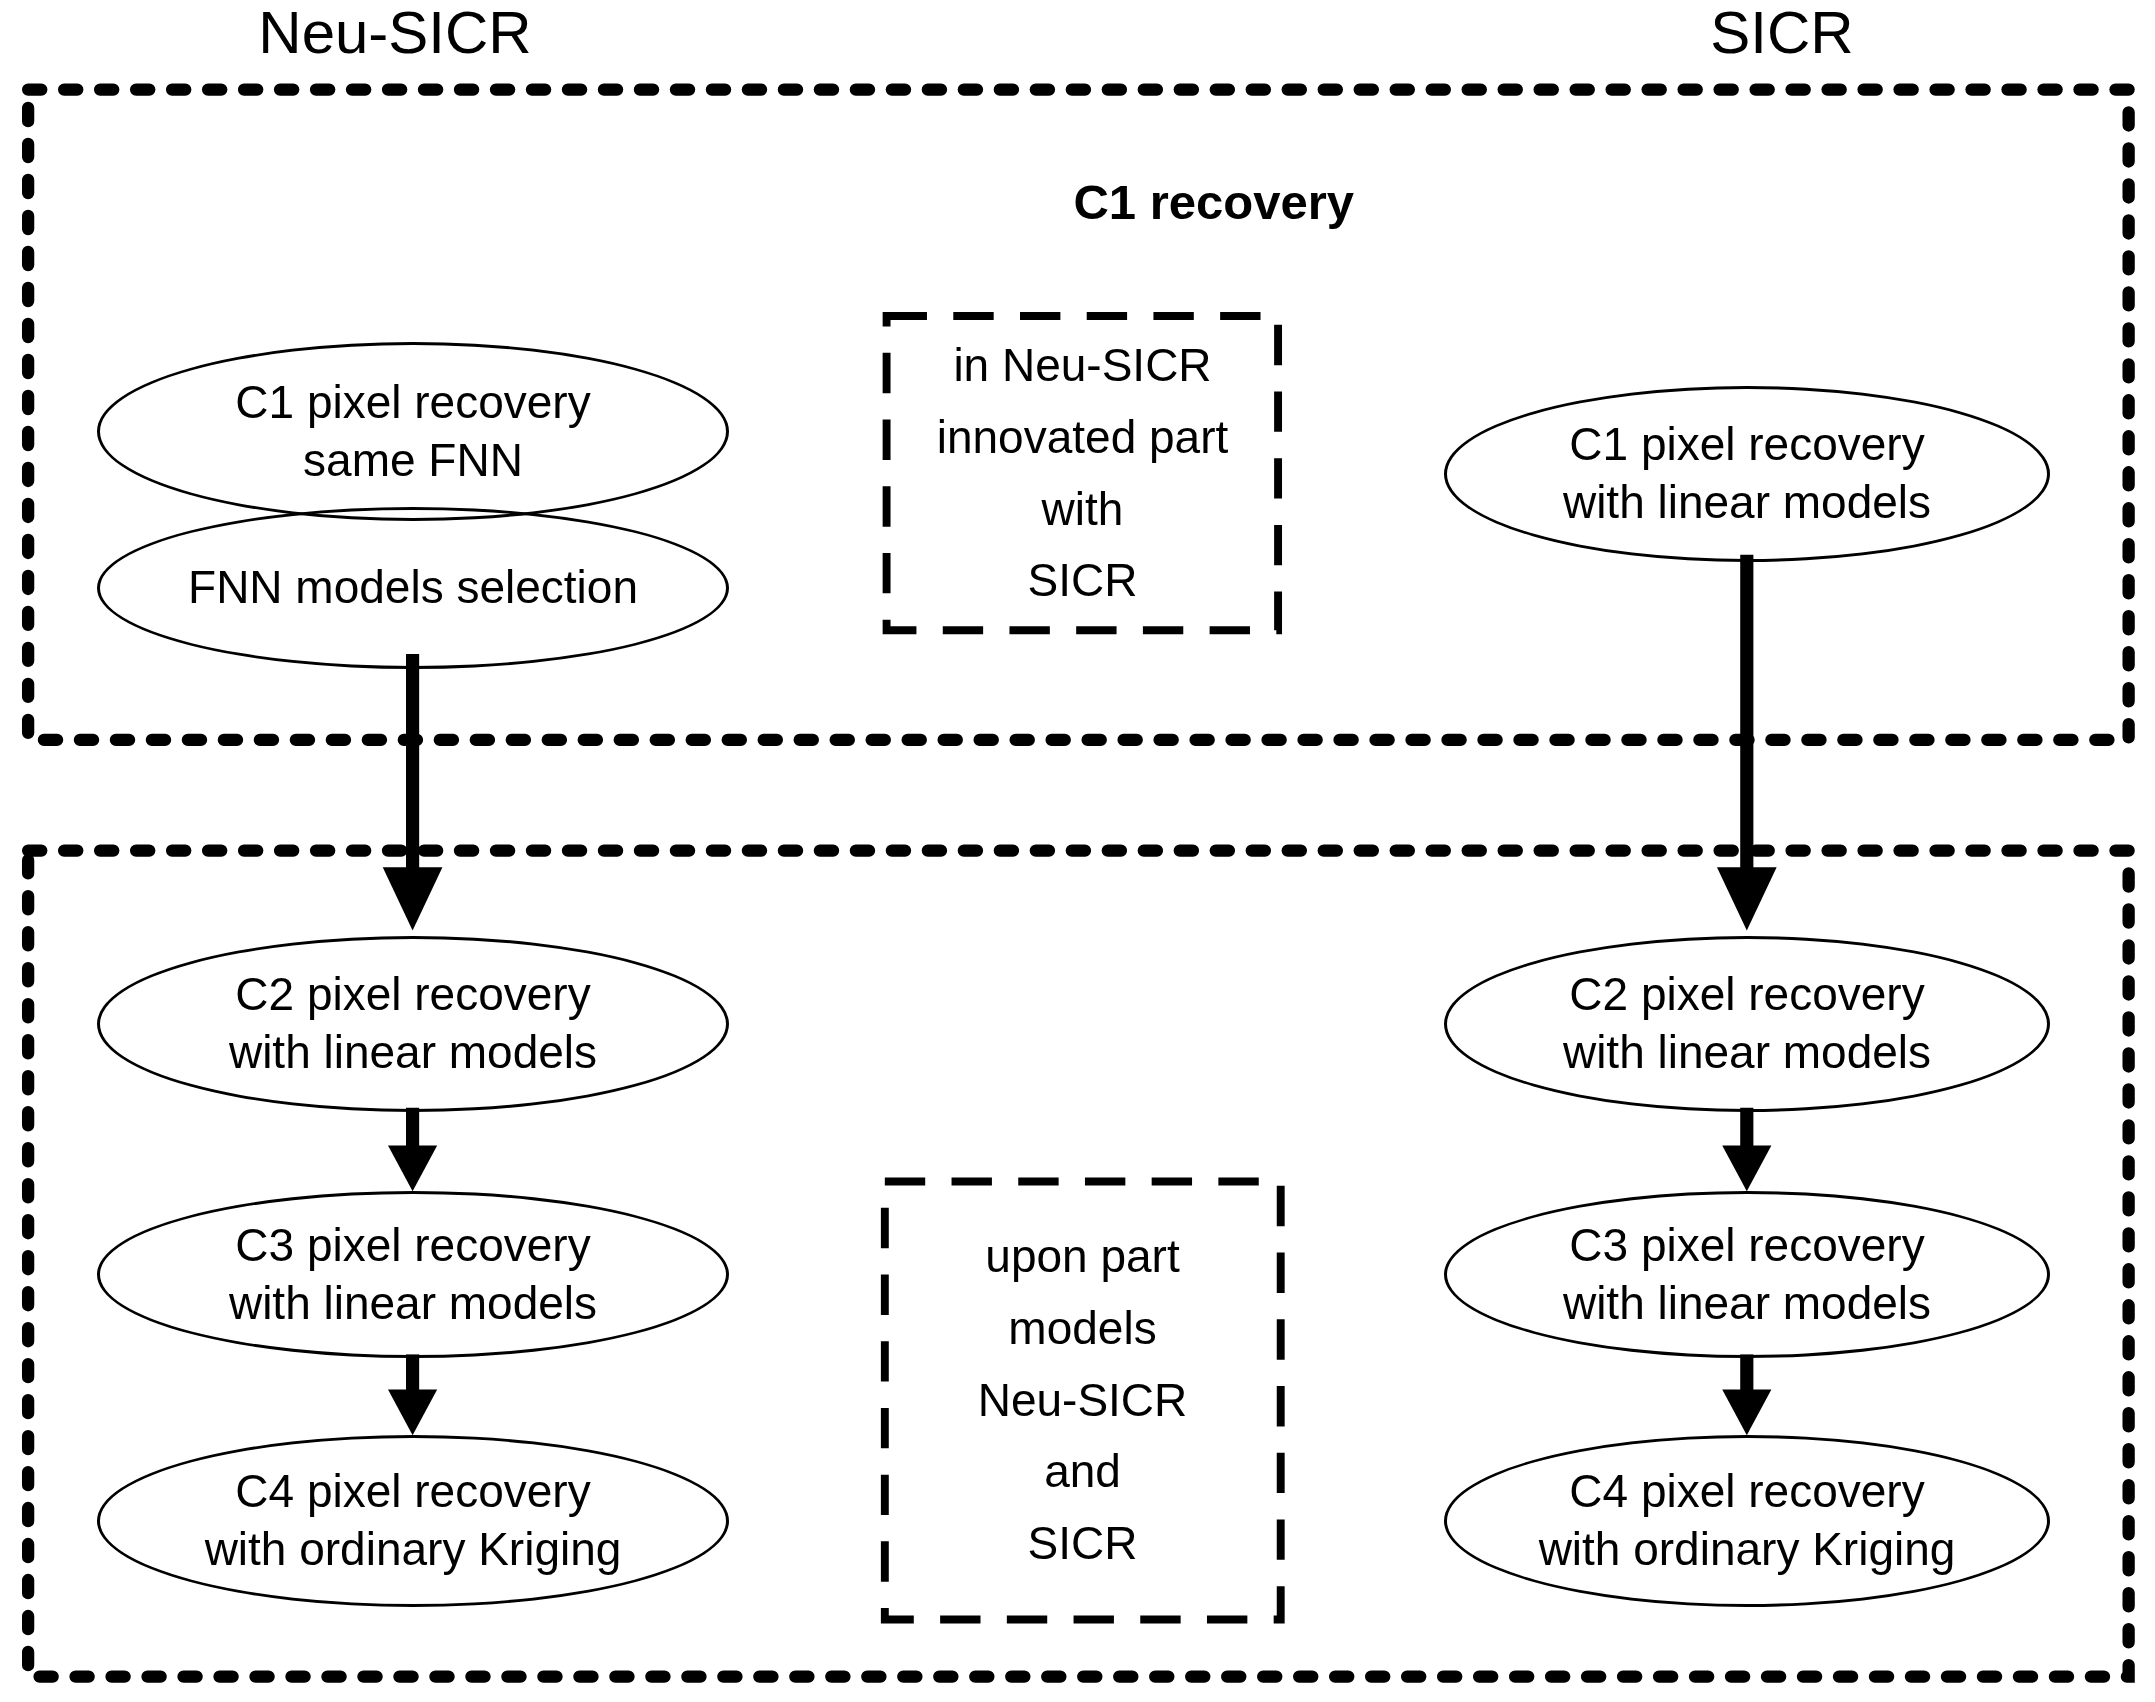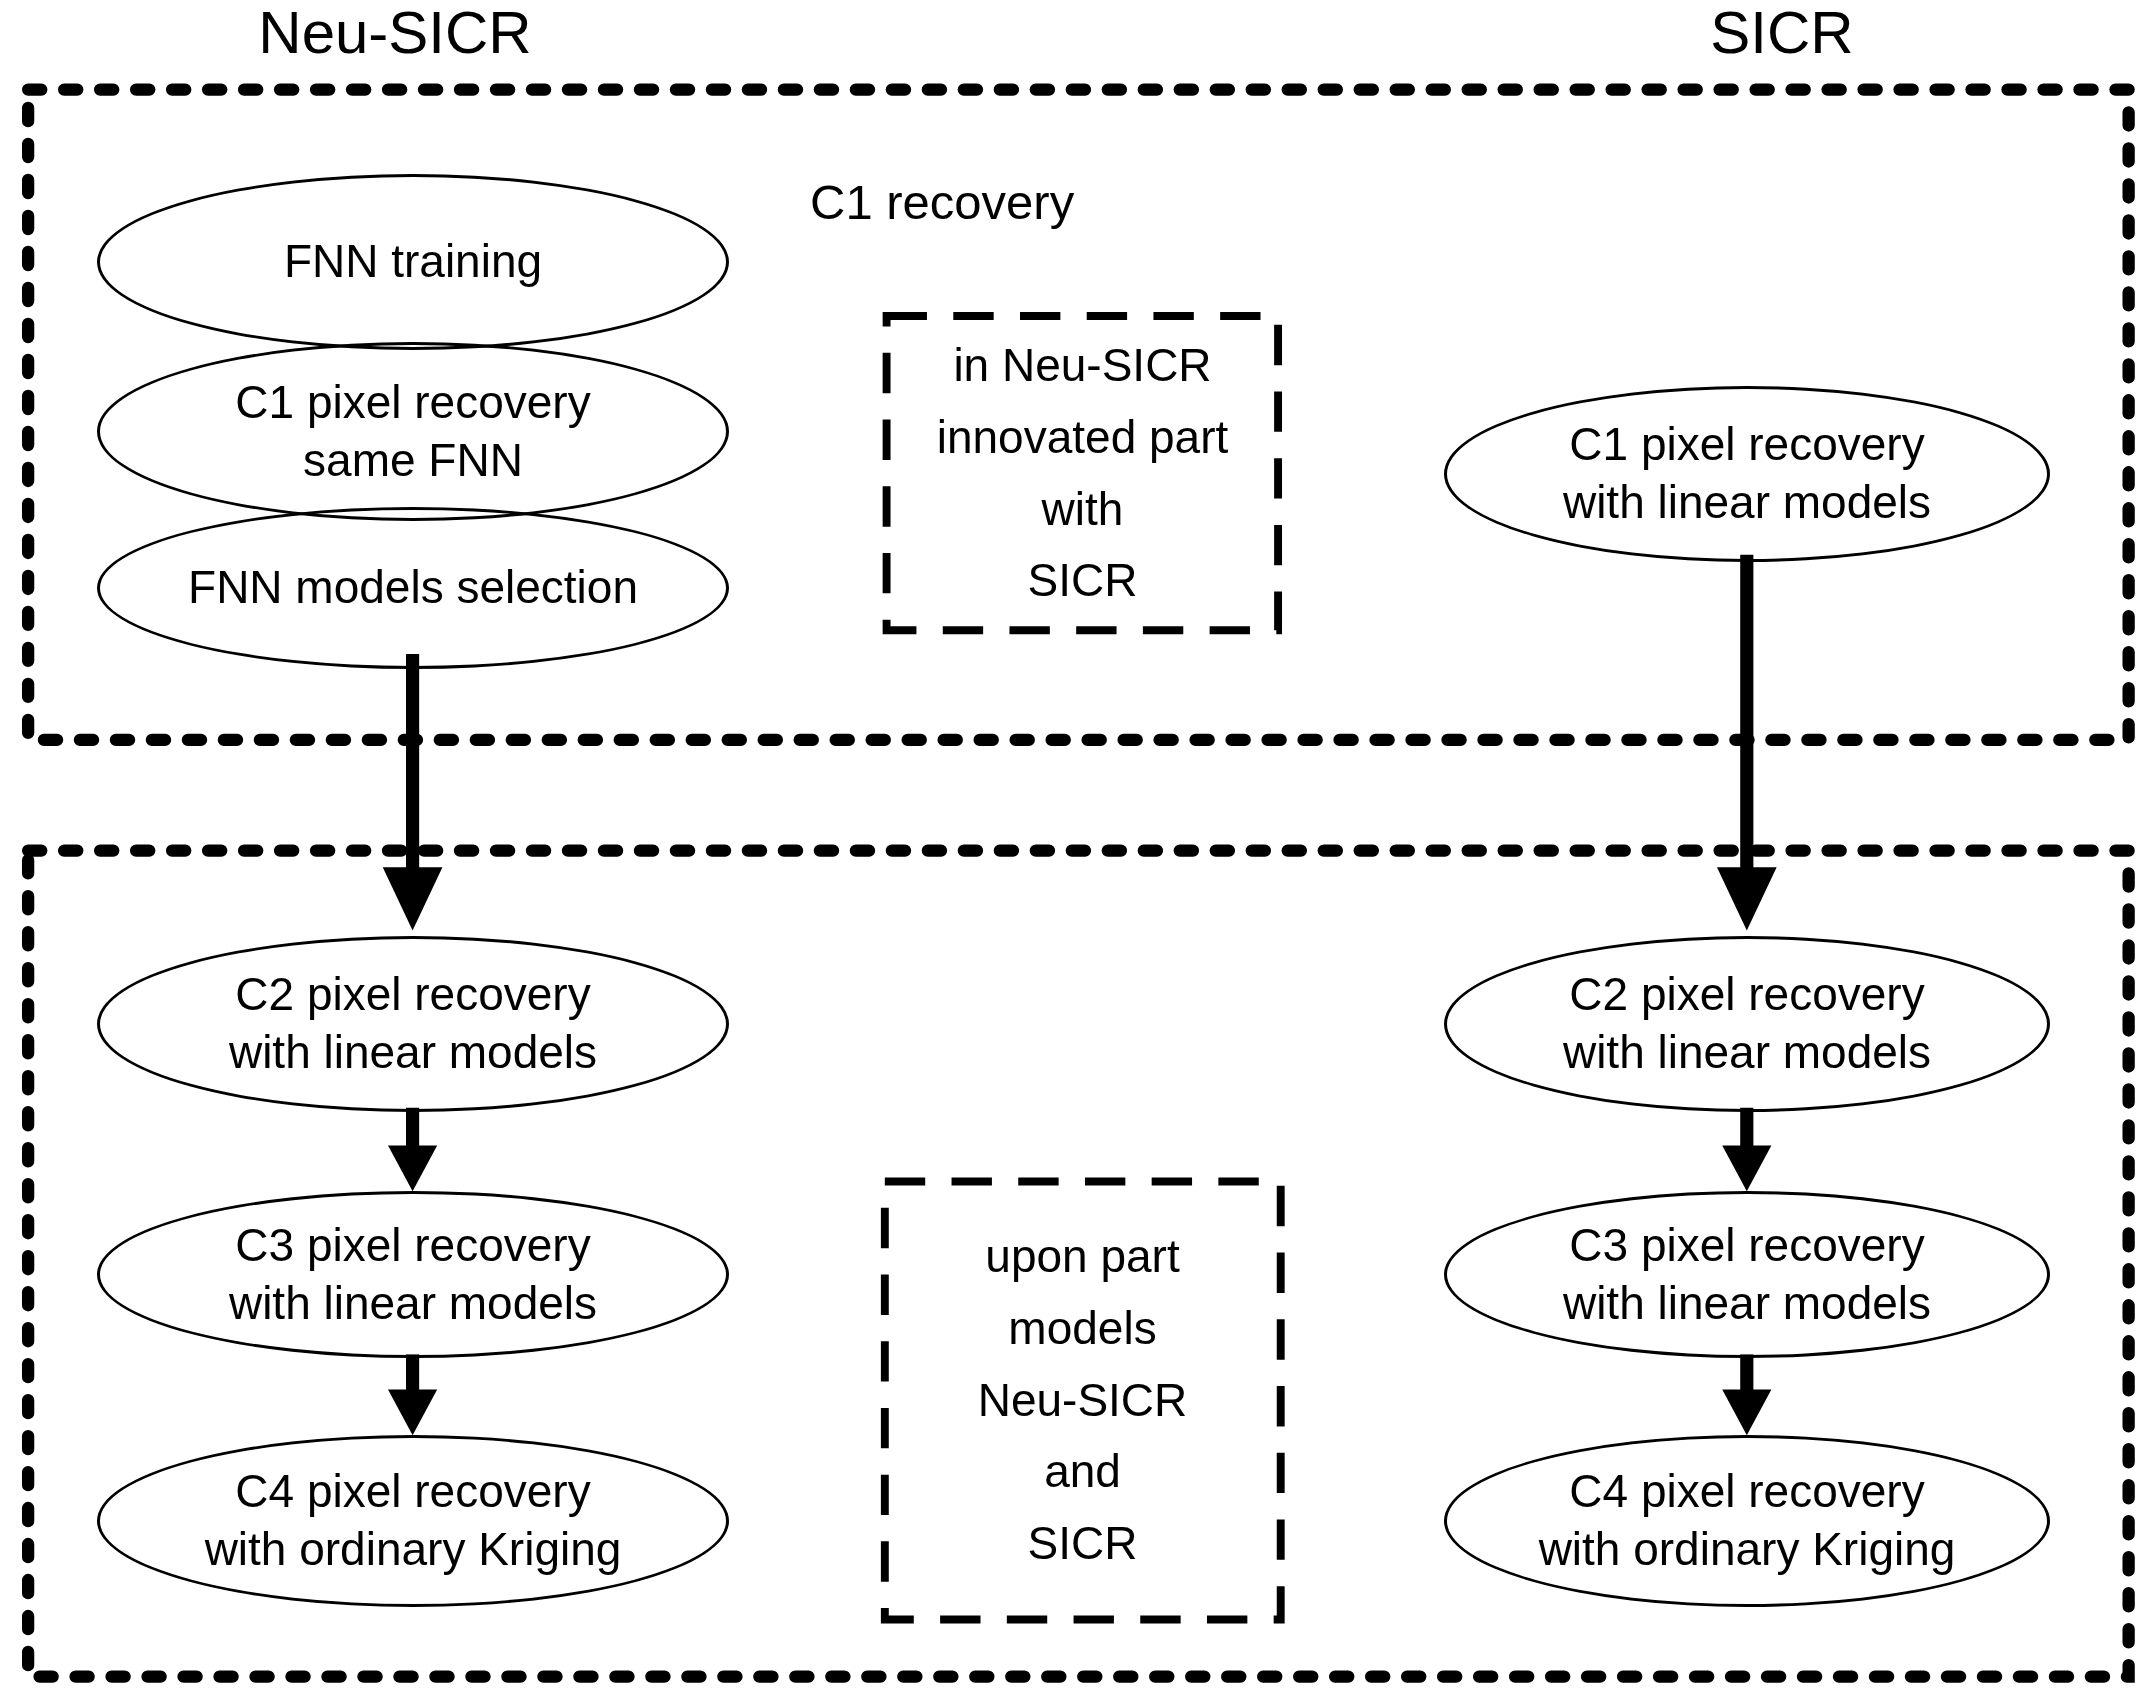--- a/index.html
+++ b/index.html
@@ -28,24 +28,25 @@
     width: 544px;
     text-align: center;
     font-size: 60px;
     line-height: 1.1;
     color: #000;
     white-space: nowrap;
   }
   .section-label {
     position: absolute;
     width: 544px;
-    text-align: left;
+    text-align: right;
     font-size: 49px;
     color: #000;
     white-space: nowrap;
+    font-weight: bold;
   }
   .node {
     position: absolute;
     border: 3.5px solid #000;
     border-radius: 50%;
     background: transparent;
     display: flex;
     flex-direction: column;
     align-items: center;
     justify-content: center;
@@ -112,23 +113,20 @@
       <line x1="1990" y1="1543" x2="1990" y2="1591" stroke="#000" stroke-width="15"></line>
       <polygon points="1962,1583 2018,1583 1990,1635" fill="#000"></polygon>
     </g>
   </svg>
 
   <div class="col-title" style="left:123px; top:0px;">Neu-SICR</div>
   <div class="col-title" style="left:1510px; top:0px;">SICR</div>
 
   <div class="section-label" style="left:810px; top:174px;">C1 recovery</div>
 
-  <div class="node" style="left:97px; top:174px; width:632px; height:176px;">
-    <span class="line">FNN training</span>
-  </div>
   <div class="node" style="left:97px; top:342px; width:632px; height:179px;">
     <span class="line">C1 pixel recovery</span>
     <span class="line">same FNN</span>
   </div>
   <div class="node" style="left:97px; top:507px; width:632px; height:162px;">
     <span class="line">FNN models selection</span>
   </div>
 
   <div class="node" style="left:1444px; top:386px; width:606px; height:176px;">
     <span class="line">C1 pixel recovery</span>

